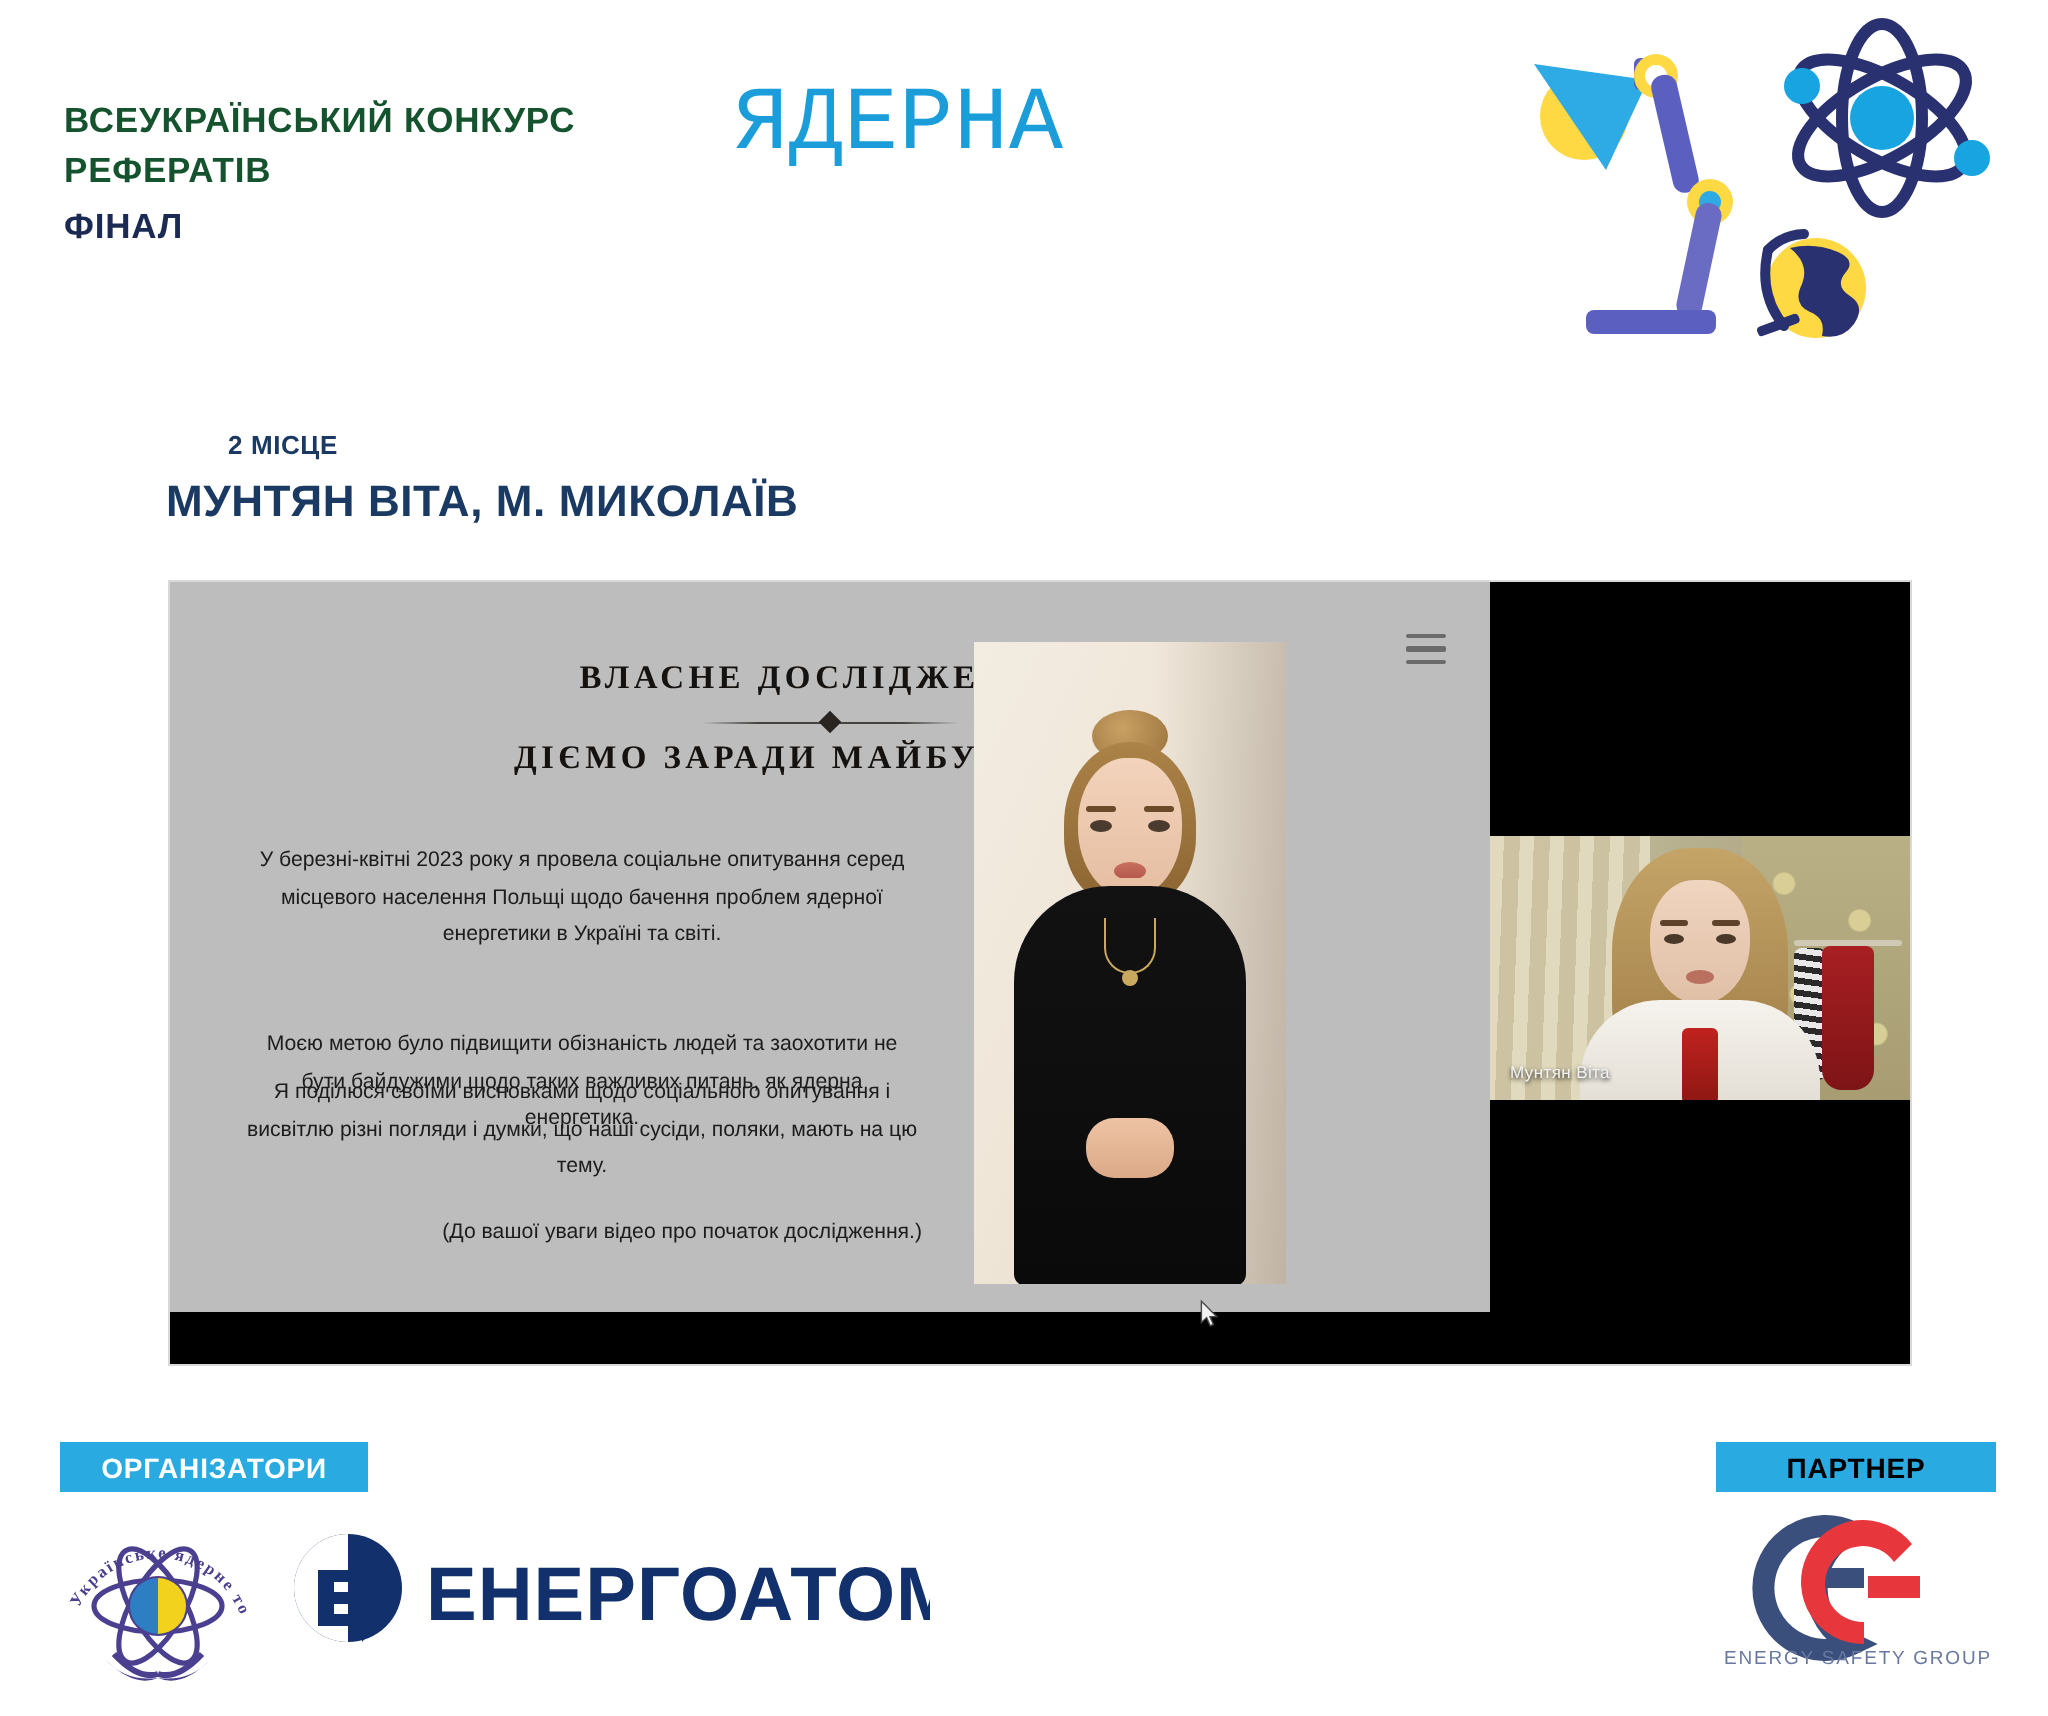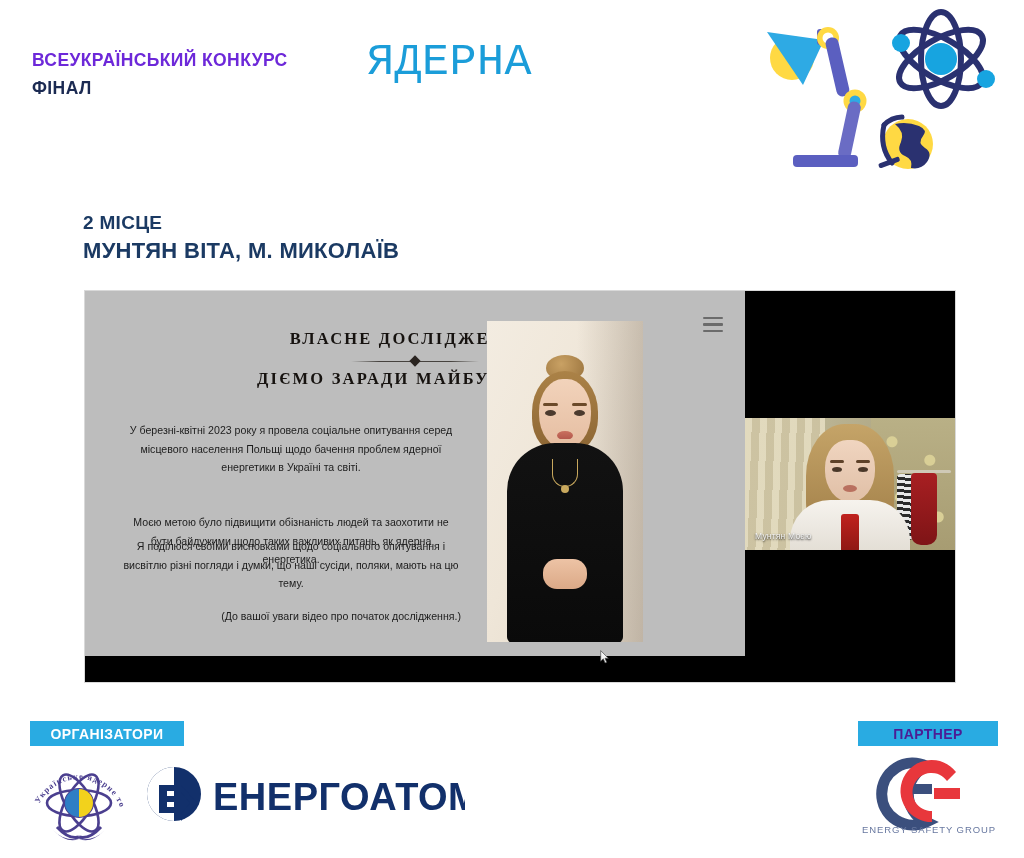--- a/index.html
+++ b/index.html
@@ -2,35 +2,35 @@
 <html><head>
 <meta charset="utf-8">
 <style>
   * { margin:0; padding:0; box-sizing:border-box; }
   html,body { width:1024px; height:858px; background:#ffffff; overflow:hidden; }
   body { font-family:"Liberation Sans", sans-serif; position:relative; }
 
   
   #header { position:absolute; left:0; top:0; width:1024px; height:190px; }
   #contest-block { position:absolute; left:32px; top:48px; }
-  .contest-line { color:#6d28d9; font-size:17.5px; font-weight:600;
+  .contest-line { color:#14532d; font-size:17.5px; font-weight:600;
                   letter-spacing:.4px; line-height:25px; }
   .contest-final { color:#1b2a52; font-size:17.5px; font-weight:bold;
                    letter-spacing:.4px; line-height:25px; margin-top:3px; }
 
   #main-title { position:absolute; left:367px; top:36px;
                 color:#1b9dd9; font-size:45px; font-weight:400;
                 letter-spacing:.5px; line-height:53px; white-space:nowrap;font-family:Liberation Mono, monospace; }
 
   #header-art { position:absolute; left:745px; top:4px; width:276px; height:175px; }
 
   
   #award { position:absolute; left:83px; top:209px; }
-  #award-place { color:#1b3a63; font-size:19px; font-weight:bold;
-                 letter-spacing:.3px; line-height:28px; }
+  #award-place { color:#1b3a63; font-size:13px; font-weight:bold;
+                 letter-spacing:.3px; line-height:28px;margin-left:31px; }
   #award-name { color:#1b3a63; font-size:22px; font-weight:bold;
                 letter-spacing:.3px; line-height:28px; }
 
   
   #video-frame { position:absolute; left:85px; top:291px;
                  width:870px; height:391px; background:#000;
                  box-shadow:0 0 0 1px #d9d9d9; }
   #slide-area { position:absolute; left:0; top:0; width:660px; height:365px;
                 background:#bdbdbd; }
   .slide-head { position:absolute; left:0; width:100%; text-align:center;
@@ -154,35 +154,36 @@
 
   
   #org-badge { position:absolute; left:30px; top:721px; width:154px; height:25px;
                background:#29abe2; color:#fff; font-size:14px; font-weight:bold;
                letter-spacing:.4px; display:flex; align-items:center;
                justify-content:center; }
   #uns-emblem { position:absolute; left:23px; top:748px; width:112px; height:102px; }
   #energoatom { position:absolute; left:145px; top:765px; width:320px; height:58px; }
 
   #partner-badge { position:absolute; left:858px; top:721px; width:140px; height:25px;
-                   background:#29abe2; color:#4c1d95; font-size:14px; font-weight:bold;
+                   background:#29abe2; color:#000000; font-size:14px; font-weight:bold;
                    letter-spacing:.4px; display:flex; align-items:center;
                    justify-content:center; }
   #esg-logo { position:absolute; left:856px; top:752px; width:146px; height:96px; }
   #esg-caption { position:absolute; left:856px; top:824px; width:146px;
                  text-align:center; color:#6878a0; font-size:9.5px;
                  letter-spacing:.9px; font-weight:400; }
 </style>
 </head>
 <body>
 
 <div id="header">
 
   <div id="contest-block">
     <div class="contest-line">ВСЕУКРАЇНСЬКИЙ КОНКУРС</div>
+    <div class="contest-line">РЕФЕРАТІВ</div>
     <div class="contest-final">ФІНАЛ</div>
   </div>
 
   <div id="main-title">
     <div>ЯДЕРНА</div>
   </div>
 
   <div id="header-art">
     <svg viewBox="0 0 276 175" width="276" height="175">
 
@@ -285,21 +286,21 @@
     </div>
     <div class="wc-hair"></div>
     <div class="wc-face"></div>
     <div class="wc-brow l"></div>
     <div class="wc-brow r"></div>
     <div class="wc-eye l"></div>
     <div class="wc-eye r"></div>
     <div class="wc-lips"></div>
     <div class="wc-shirt"></div>
     <div class="wc-embroid"></div>
-    <div id="webcam-name">Мунтян Моєю</div>
+    <div id="webcam-name">Мунтян Віта</div>
   </div>
 </div>
 
 <div id="org-badge">ОРГАНІЗАТОРИ</div>
 
 <div id="uns-emblem">
   <svg viewBox="0 0 112 102" width="112" height="102">
     <defs>
       <path id="arcTop" d="M14,62 A44,44 0 0 1 98,62" fill="none"></path>
     </defs>

